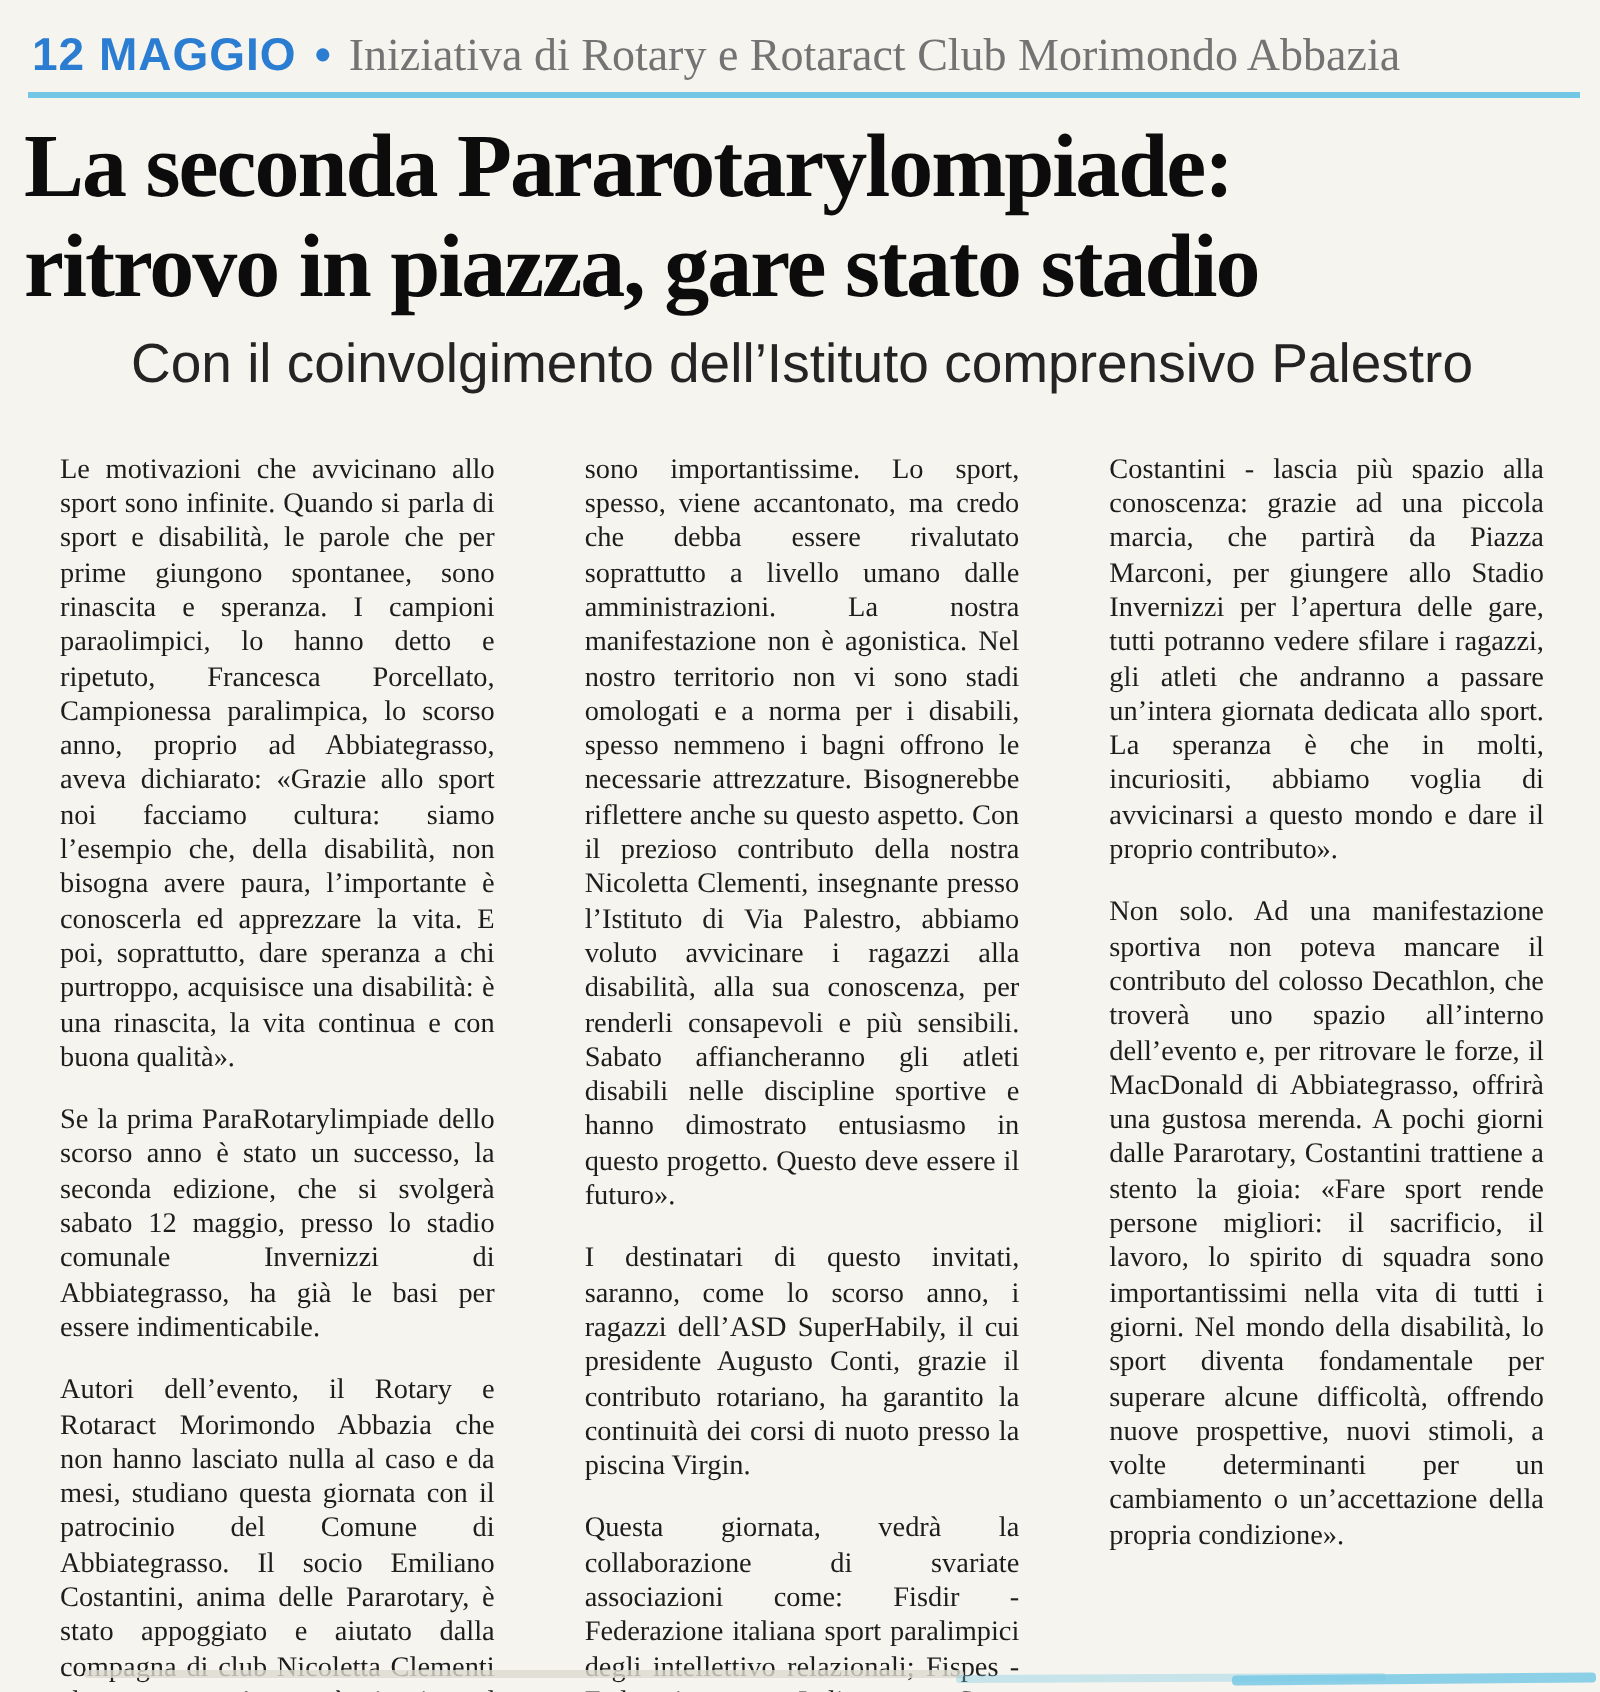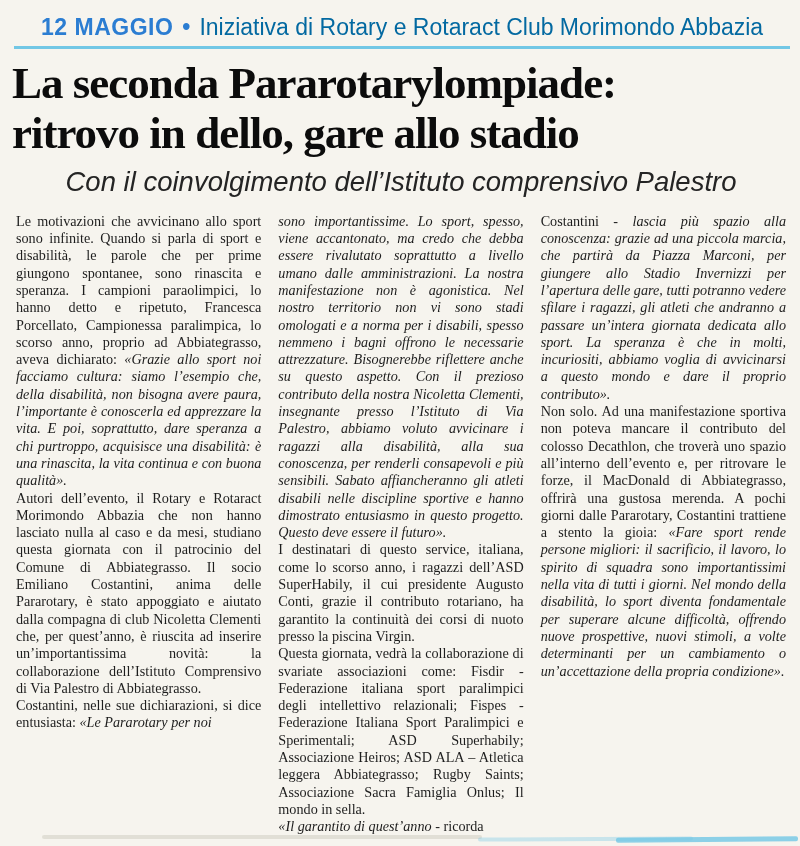--- a/index.html
+++ b/index.html
@@ -13,64 +13,62 @@
     overflow:hidden;
     padding:14px 10px 0 12px;
   }
   
   .kicker{
     font-family:"Liberation Sans",sans-serif;
     font-size:23px;
     display:flex;align-items:flex-end;gap:9px;
     padding-left:4px;
     white-space:nowrap;
-    margin-left:25px;
   }
   .kicker-date{color:var(--kicker_blue,#2b7dd2);font-weight:bold;letter-spacing:.5px;}
   .kicker-bullet{color:var(--kicker_blue,#2b7dd2);font-weight:bold;}
-  .kicker-text{color:#0369a1;}
+  .kicker-text{color:#737373;font-family:Liberation Serif, serif;}
   .kicker-rule{height:3px;background:var(--rule_cyan,#72c7e5);margin-top:5px;margin-left:2px;}
   
   .headline{
     font-family:"Liberation Serif",serif;
     font-weight:bold;
     color:var(--headline_text,#0c0c0c);
     font-size:45px;
     line-height:1.12;
     letter-spacing:-1px;
     margin:9px 2px 0 0;
   }
   .headline .hl-line{display:block;}
   
   .subheadline{
     font-family:"Liberation Sans",sans-serif;
-    font-style:italic;
     font-weight:normal;
     font-size:27.5px;
     color:#242424;
     text-align:center;
     margin:7px 0 0 0;
   }
   
   .columns{
     display:flex;
     gap:17px;
     margin-top:15px;
     padding:0 4px 0 4px;
   }
   .col{
     flex:1 1 0;
     min-width:0;
     text-align:justify;
     font-size:14.2px;
     line-height:17.3px;
   }
-  .col p{margin:0;}
+  .col p{margin:14px;}
   .seg-roman{font-style:normal;}
-  .seg-italic{font-style:italic;}
+  .seg-italic{}
   .seg-byline{font-weight:bold;float:right;font-style:normal;}
   
   .artifact{position:absolute;border-radius:2px;}
   .artifact-gray{left:42px;bottom:7px;width:440px;height:4px;background:#dcd9d0;opacity:.8;}
   .artifact-cyan-light{left:478px;bottom:5px;width:215px;height:4px;background:var(--rule_cyan,#72c7e5);opacity:.35;transform:rotate(-.3deg);}
   .artifact-cyan-strong{left:616px;bottom:4px;width:182px;height:5px;background:var(--rule_cyan,#72c7e5);opacity:.8;transform:rotate(-.5deg);}
 </style>
 </head>
 <body>
 
@@ -79,35 +77,36 @@
   <header>
     <div class="kicker">
       <span class="kicker-date">12 MAGGIO</span>
       <span class="kicker-bullet">•</span>
       <span class="kicker-text">Iniziativa di Rotary e Rotaract Club Morimondo Abbazia</span>
     </div>
     <div class="kicker-rule"></div>
 
     <h1 class="headline">
       <span class="hl-line">La seconda Pararotarylompiade:</span>
-      <span class="hl-line">ritrovo in dello, gare allo stadio</span>
+      <span class="hl-line">ritrovo in piazza, gare stato stadio</span>
     </h1>
 
     <h2 class="subheadline">Con il coinvolgimento dell’Istituto comprensivo Palestro</h2>
   </header>
 
   <main class="columns">
     <div class="col">
         <p><span class="seg-roman">Le motivazioni che avvicinano allo sport sono infinite. Quando si parla di sport e disabilità, le parole che per prime giungono spontanee, sono rinascita e speranza. I campioni paraolimpici, lo hanno detto e ripetuto, Francesca Porcellato, Campionessa paralimpica, lo scorso anno, proprio ad Abbiategrasso, aveva dichiarato: </span><span class="seg-italic">«Grazie allo sport noi facciamo cultura: siamo l’esempio che, della disabilità, non bisogna avere paura, l’importante è conoscerla ed apprezzare la vita. E poi, soprattutto, dare speranza a chi purtroppo, acquisisce una disabilità: è una rinascita, la vita continua e con buona qualità».</span></p>
+        <p><span class="seg-roman">Se la prima ParaRotarylimpiade dello scorso anno è stato un successo, la seconda edizione, che si svolgerà sabato 12 maggio, presso lo stadio comunale Invernizzi di Abbiategrasso, ha già le basi per essere indimenticabile.</span></p>
         <p><span class="seg-roman">Autori dell’evento, il Rotary e Rotaract Morimondo Abbazia che non hanno lasciato nulla al caso e da mesi, studiano questa giornata con il patrocinio del Comune di Abbiategrasso. Il socio Emiliano Costantini, anima delle Pararotary, è stato appoggiato e aiutato dalla compagna di club Nicoletta Clementi che, per quest’anno, è riuscita ad inserire un’importantissima novità: la collaborazione dell’Istituto Comprensivo di Via Palestro di Abbiategrasso.</span></p>
         <p><span class="seg-roman">Costantini, nelle sue dichiarazioni, si dice entusiasta: </span><span class="seg-italic">«Le Pararotary per noi</span></p>
       </div>
     <div class="col">
         <p><span class="seg-italic">sono importantissime. Lo sport, spesso, viene accantonato, ma credo che debba essere rivalutato soprattutto a livello umano dalle amministrazioni. La nostra manifestazione non è agonistica. Nel nostro territorio non vi sono stadi omologati e a norma per i disabili, spesso nemmeno i bagni offrono le necessarie attrezzature. Bisognerebbe riflettere anche su questo aspetto. Con il prezioso contributo della nostra Nicoletta Clementi, insegnante presso l’Istituto di Via Palestro, abbiamo voluto avvicinare i ragazzi alla disabilità, alla sua conoscenza, per renderli consapevoli e più sensibili. Sabato affiancheranno gli atleti disabili nelle discipline sportive e hanno dimostrato entusiasmo in questo progetto. Questo deve essere il futuro».</span></p>
-        <p><span class="seg-roman">I destinatari di questo service, italiana, come lo scorso anno, i ragazzi dell’ASD SuperHabily, il cui presidente Augusto Conti, grazie il contributo rotariano, ha garantito la continuità dei corsi di nuoto presso la piscina Virgin.</span></p>
+        <p><span class="seg-roman">I destinatari di questo invitati, saranno, come lo scorso anno, i ragazzi dell’ASD SuperHabily, il cui presidente Augusto Conti, grazie il contributo rotariano, ha garantito la continuità dei corsi di nuoto presso la piscina Virgin.</span></p>
         <p><span class="seg-roman">Questa giornata, vedrà la collaborazione di svariate associazioni come: Fisdir - Federazione italiana sport paralimpici degli intellettivo relazionali; Fispes - Federazione Italiana Sport Paralimpici e Sperimentali; ASD Superhabily; Associazione Heiros; ASD ALA – Atletica leggera Abbiategrasso; Rugby Saints; Associazione Sacra Famiglia Onlus; Il mondo in sella.</span></p>
         <p><span class="seg-italic">«Il garantito di quest’anno</span><span class="seg-roman"> - ricorda</span></p>
       </div>
     <div class="col">
         <p><span class="seg-roman">Costantini - </span><span class="seg-italic">lascia più spazio alla conoscenza: grazie ad una piccola marcia, che partirà da Piazza Marconi, per giungere allo Stadio Invernizzi per l’apertura delle gare, tutti potranno vedere sfilare i ragazzi, gli atleti che andranno a passare un’intera giornata dedicata allo sport. La speranza è che in molti, incuriositi, abbiamo voglia di avvicinarsi a questo mondo e dare il proprio contributo».</span></p>
         <p><span class="seg-roman">Non solo. Ad una manifestazione sportiva non poteva mancare il contributo del colosso Decathlon, che troverà uno spazio all’interno dell’evento e, per ritrovare le forze, il MacDonald di Abbiategrasso, offrirà una gustosa merenda. A pochi giorni dalle Pararotary, Costantini trattiene a stento la gioia: </span><span class="seg-italic">«Fare sport rende persone migliori: il sacrificio, il lavoro, lo spirito di squadra sono importantissimi nella vita di tutti i giorni. Nel mondo della disabilità, lo sport diventa fondamentale per superare alcune difficoltà, offrendo nuove prospettive, nuovi stimoli, a volte determinanti per un cambiamento o un’accettazione della propria condizione».</span></p>
       </div>
   </main>
 
   <div class="artifact artifact-gray"></div>

